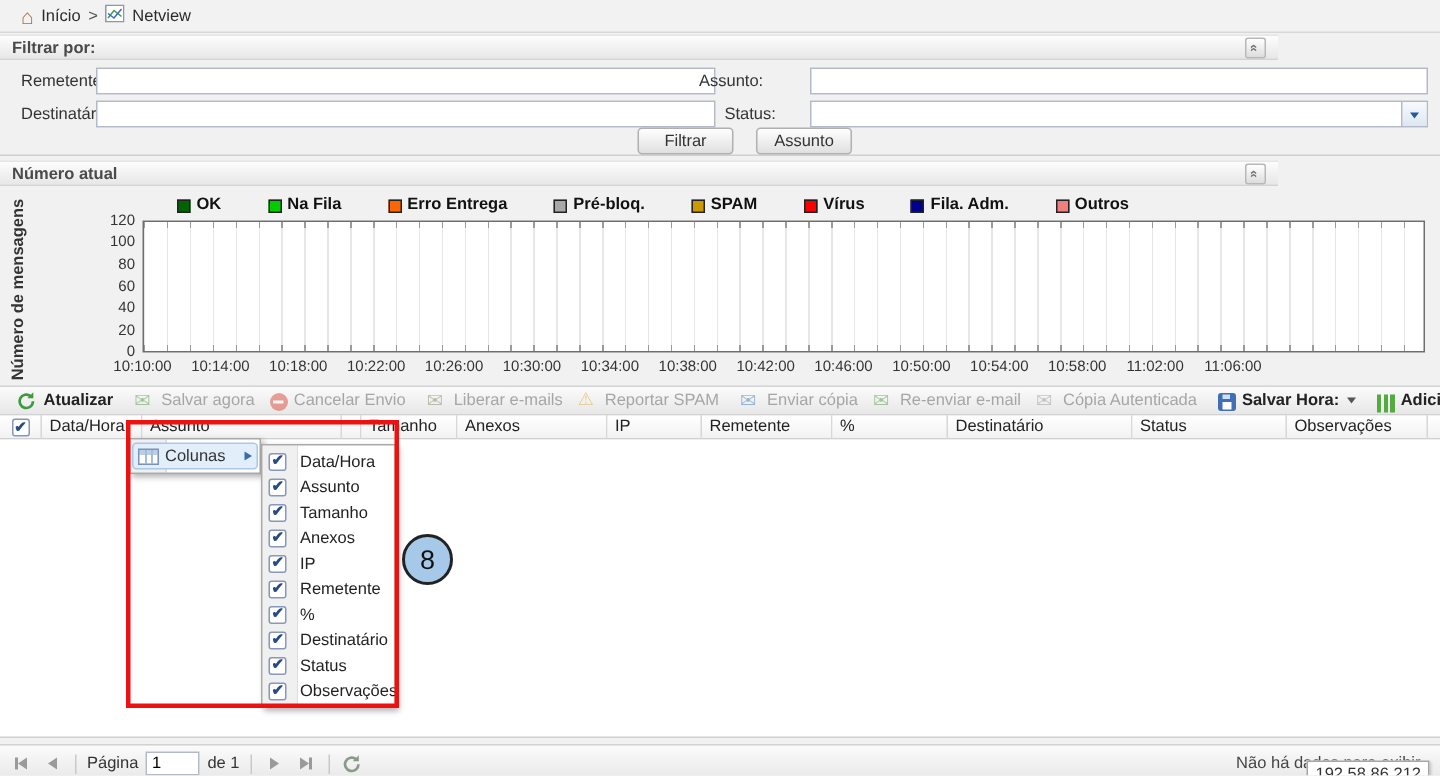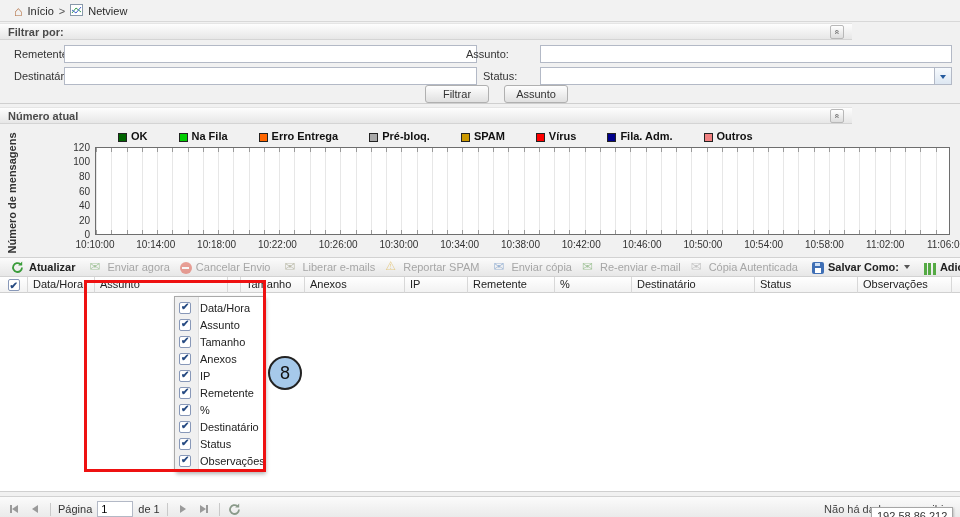--- a/index.html
+++ b/index.html
@@ -47,21 +47,21 @@
 
   #chart { position:absolute; top:145px; left:0; width:960px; height:106px; }
   .ylab-title { position:absolute; left:-68px; top:42px; width:160px; text-align:center;
                 transform:rotate(-90deg); font-weight:bold; color:#333; font-size:11px; }
   .ytick { position:absolute; left:50px; width:40px; text-align:right; font-size:10px; color:#333; }
   #plot { position:absolute; left:95px; top:2px; width:855px; height:88px; background:#fff;
           border:1px solid #6e6e6e;
           background-image:repeating-linear-gradient(to right,#e7e7e7 0 1px,transparent 1px 15.268px); }
   .tickstrip { position:absolute; left:0; width:100%; height:4px;
                background:repeating-linear-gradient(to right,#9a9a9a 0 1px,transparent 1px 15.268px); }
-  #xlabels { position:absolute; left:95px; top:94px; width:851px; height:12px;text-align:center; }
+  #xlabels { position:absolute; left:95px; top:94px; width:727px; height:12px;text-align:center; }
   .xtick { position:absolute; transform:translateX(-50%); white-space:nowrap; font-size:10px; color:#333; }
 
   
   #toolbar { position:absolute; top:257px; left:0; width:960px; height:20px;
              background:linear-gradient(#fbfbfb,#e7e7e7); border-top:1px solid #d2d2d2;
              border-bottom:1px solid #d2d2d2; display:flex; align-items:center; padding-left:6px; }
   .tb-item { display:flex; align-items:center; padding:1px 5px; color:#222; white-space:nowrap; cursor:pointer; }
   .tb-item.disabled { color:#a6a6a6; cursor:default; }
   .tb-item.disabled .ic { opacity:.5; }
   .tb-sep { width:1px; height:13px; background:#c9c9c9; margin:0 2px; }
@@ -245,21 +245,21 @@
     <div class="tb-item">
         <span class="ic"><svg width="13" height="13" viewBox="0 0 16 16">
             <path d="M13.5 8a5.5 5.5 0 1 1-2-4.2" fill="none" stroke="#3a9c3a" stroke-width="2.2"></path>
             <path d="M13.8 0.6v5h-5z" fill="#3a9c3a"></path>
           </svg></span>
         <b>Atualizar</b>
       </div>
     <div class="tb-sep"></div>
     <div class="tb-item disabled">
         <span class="ic ic-env env-green"></span>
-        <span>Enviar agora</span>
+        <span>Salvar agora</span>
       </div>
     <div class="tb-item disabled">
         <span class="ic ic-cancel"></span>
         <span>Cancelar Envio</span>
       </div>
     <div class="tb-sep"></div>
     <div class="tb-item disabled">
         <span class="ic ic-env env-plain"></span>
         <span>Liberar e-mails</span>
       </div>
@@ -276,21 +276,21 @@
         <span class="ic ic-env env-green"></span>
         <span>Re-enviar e-mail</span>
       </div>
     <div class="tb-item disabled">
         <span class="ic ic-env env-gray"></span>
         <span>Cópia Autenticada</span>
       </div>
     <div class="tb-sep"></div>
     <div class="tb-item">
         <span class="ic ic-save"></span>
-        <b>Salvar Como:</b>
+        <b>Salvar Hora:</b>
         <span class="arrow-down"></span>
       </div>
     <div class="tb-sep"></div>
     <div class="tb-item">
         <span class="ic ic-add"></span>
         <b>Adicionar à:</b>
       </div>
   </div>
 
   <div id="thead">
@@ -305,20 +305,27 @@
     <div class="th" style="width:63px;">IP</div>
     <div class="th" style="width:87px;">Remetente</div>
     <div class="th" style="width:77px;">%</div>
     <div class="th" style="width:123px;">Destinatário</div>
     <div class="th" style="width:103px;">Status</div>
     <div class="th" style="width:94px;">Observações</div>
     <div class="th" style="flex:1;border-right:none;"></div>
   </div>
   <div id="tbody"></div>
 
+  <div class="menu" id="menu-main">
+    <div class="menu-item-hl">
+      <span class="ic-grid"></span>
+      <span>Colunas</span>
+      <span class="menu-arrow"></span>
+    </div>
+  </div>
   <div class="menu" id="menu-sub">
     <div class="sub-item">
         <span class="cb"></span>
         <span>Data/Hora</span>
       </div>
     <div class="sub-item">
         <span class="cb"></span>
         <span>Assunto</span>
       </div>
     <div class="sub-item">

